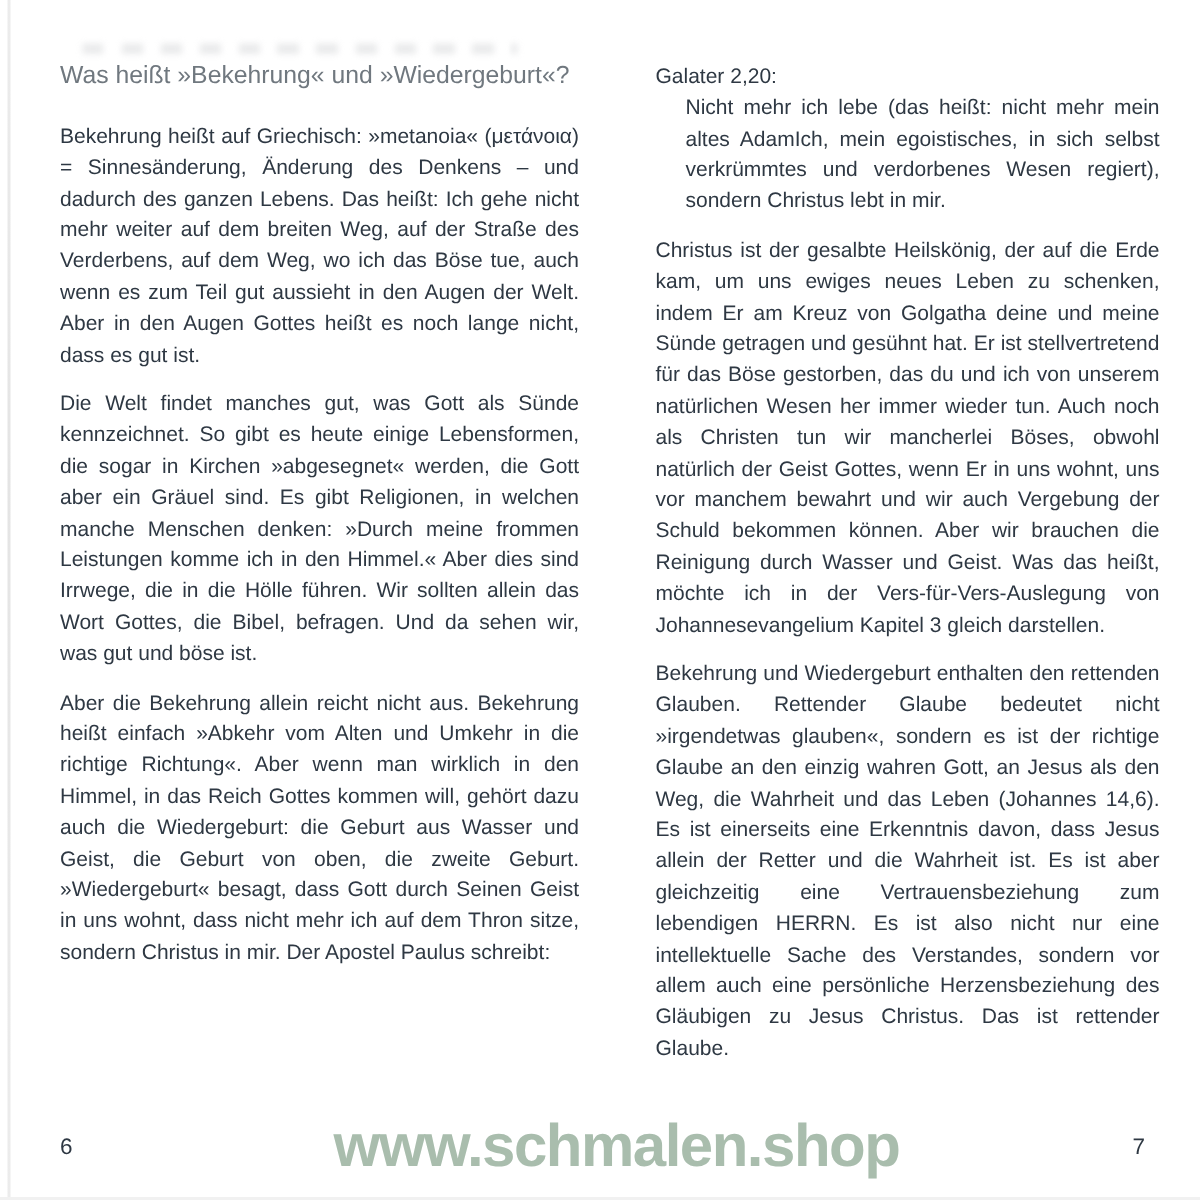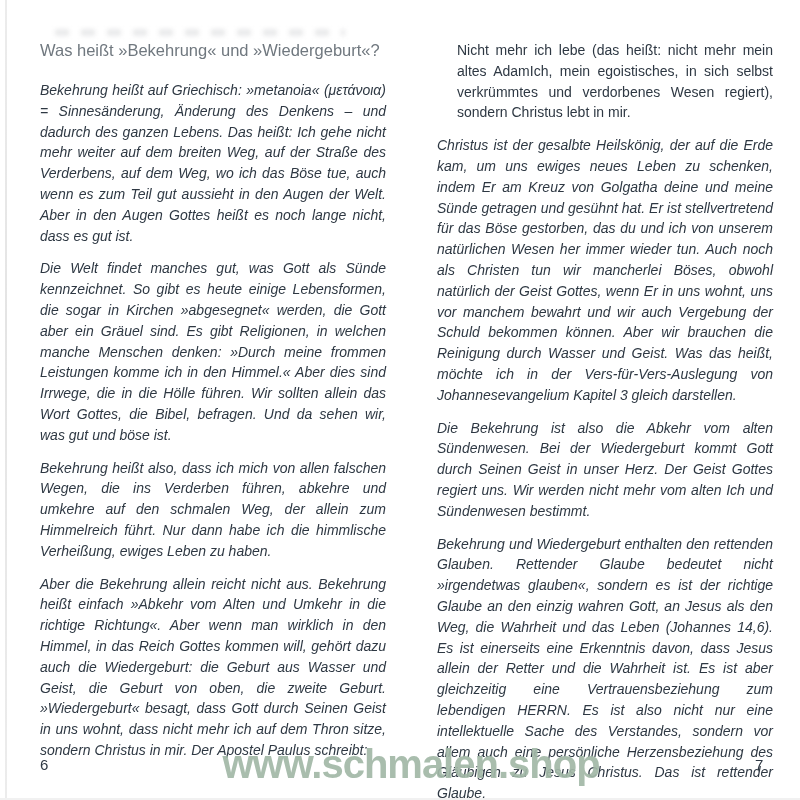--- a/index.html
+++ b/index.html
@@ -50,21 +50,20 @@
     font-size: 16.5px;
     line-height: 20px;
     margin: 0 0 20px 0;
     font-weight: 400;
   }
   .body-par {
     margin: 0 0 12px 0;
     text-align: justify;
     text-justify: inter-word;
     hyphens: auto;
-    font-style: italic;
   }
   .scripture-ref {
     margin: 0;
     text-align: left;
   }
   .scripture-quote {
     margin: 0 0 12px 0;
     padding-left: 20px;
     text-align: justify;
     text-justify: inter-word;
@@ -97,28 +96,27 @@
 
   <div class="scan-edge-left"></div>
   <div class="scan-edge-right"></div>
   <div class="scan-edge-bottom"></div>
   <div class="scan-artifact"></div>
 
   <div class="book-page page-left">
     <h1 class="page-title">Was heißt »Bekehrung« und »Wiedergeburt«?</h1>
     <p class="body-par">Bekehrung heißt auf Griechisch: »metanoia« (μετάνοια) = Sinnesänderung, Änderung des Denkens – und dadurch des ganzen Lebens. Das heißt: Ich gehe nicht mehr weiter auf dem breiten Weg, auf der Straße des Verderbens, auf dem Weg, wo ich das Böse tue, auch wenn es zum Teil gut aussieht in den Augen der Welt. Aber in den Augen Gottes heißt es noch lange nicht, dass es gut ist.</p>
     <p class="body-par">Die Welt findet manches gut, was Gott als Sünde kennzeichnet. So gibt es heute einige Lebensformen, die sogar in Kirchen »abgesegnet« werden, die Gott aber ein Gräuel sind. Es gibt Religionen, in welchen manche Menschen denken: »Durch meine frommen Leistungen komme ich in den Himmel.« Aber dies sind Irrwege, die in die Hölle führen. Wir sollten allein das Wort Gottes, die Bibel, befragen. Und da sehen wir, was gut und böse ist.</p>
-    <p class="body-par">Bekehrung heißt also, dass ich mich von allen falschen Wegen, die ins Verderben führen, abkehre und umkehre auf den schmalen Weg, der allein zum Himmelreich führt. Nur dann habe ich die himmlische Verheißung, ewiges Leben zu haben.</p>
     <p class="body-par">Aber die Bekehrung allein reicht nicht aus. Bekehrung heißt einfach »Abkehr vom Alten und Umkehr in die richtige Richtung«. Aber wenn man wirklich in den Himmel, in das Reich Gottes kommen will, gehört dazu auch die Wiedergeburt: die Geburt aus Wasser und Geist, die Geburt von oben, die zweite Geburt. »Wiedergeburt« besagt, dass Gott durch Seinen Geist in uns wohnt, dass nicht mehr ich auf dem Thron sitze, sondern Christus in mir. Der Apostel Paulus schreibt:</p>
   </div>
 
   <div class="book-page page-right">
+    <p class="scripture-ref">Galater 2,20:</p>
     <p class="scripture-quote">Nicht mehr ich lebe (das heißt: nicht mehr mein altes AdamIch, mein egoistisches, in sich selbst verkrümmtes und verdorbenes Wesen regiert), sondern Christus lebt in mir.</p>
     <p class="body-par">Christus ist der gesalbte Heilskönig, der auf die Erde kam, um uns ewiges neues Leben zu schenken, indem Er am Kreuz von Golgatha deine und meine Sünde getragen und gesühnt hat. Er ist stellvertretend für das Böse gestorben, das du und ich von unserem natürlichen Wesen her immer wieder tun. Auch noch als Christen tun wir mancherlei Böses, obwohl natürlich der Geist Gottes, wenn Er in uns wohnt, uns vor manchem bewahrt und wir auch Vergebung der Schuld bekommen können. Aber wir brauchen die Reinigung durch Wasser und Geist. Was das heißt, möchte ich in der Vers-für-Vers-Auslegung von Johannesevangelium Kapitel 3 gleich darstellen.</p>
-    <p class="body-par">Die Bekehrung ist also die Abkehr vom alten Sündenwesen. Bei der Wiedergeburt kommt Gott durch Seinen Geist in unser Herz. Der Geist Gottes regiert uns. Wir werden nicht mehr vom alten Ich und Sündenwesen bestimmt.</p>
     <p class="body-par">Bekehrung und Wiedergeburt enthalten den rettenden Glauben. Rettender Glaube bedeutet nicht »irgendetwas glauben«, sondern es ist der richtige Glaube an den einzig wahren Gott, an Jesus als den Weg, die Wahrheit und das Leben (Johannes 14,6). Es ist einerseits eine Erkenntnis davon, dass Jesus allein der Retter und die Wahrheit ist. Es ist aber gleichzeitig eine Vertrauensbeziehung zum lebendigen HERRN. Es ist also nicht nur eine intellektuelle Sache des Verstandes, sondern vor allem auch eine persönliche Herzensbeziehung des Gläubigen zu Jesus Christus. Das ist rettender Glaube.</p>
   </div>
 
   <div class="page-number pagenum-left">6</div>
 
   <div class="page-number pagenum-right">7</div>
 
   <div class="watermark">www.schmalen.shop</div>
 
 </div>

